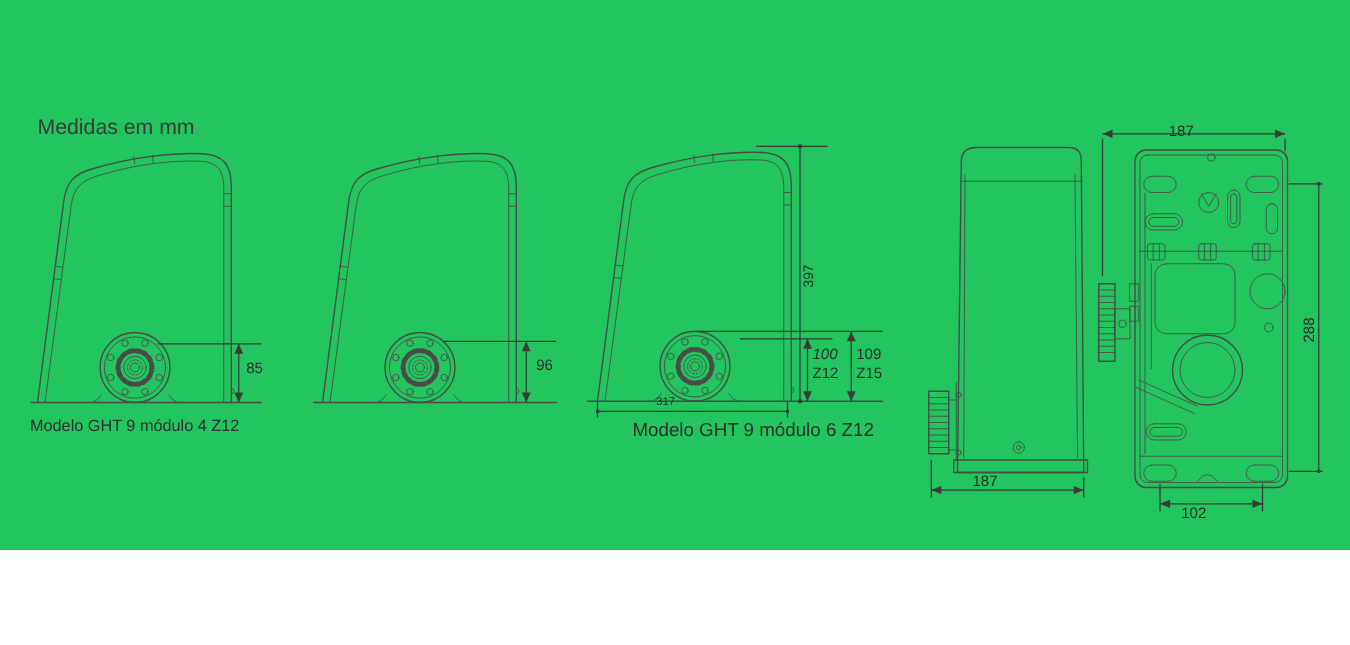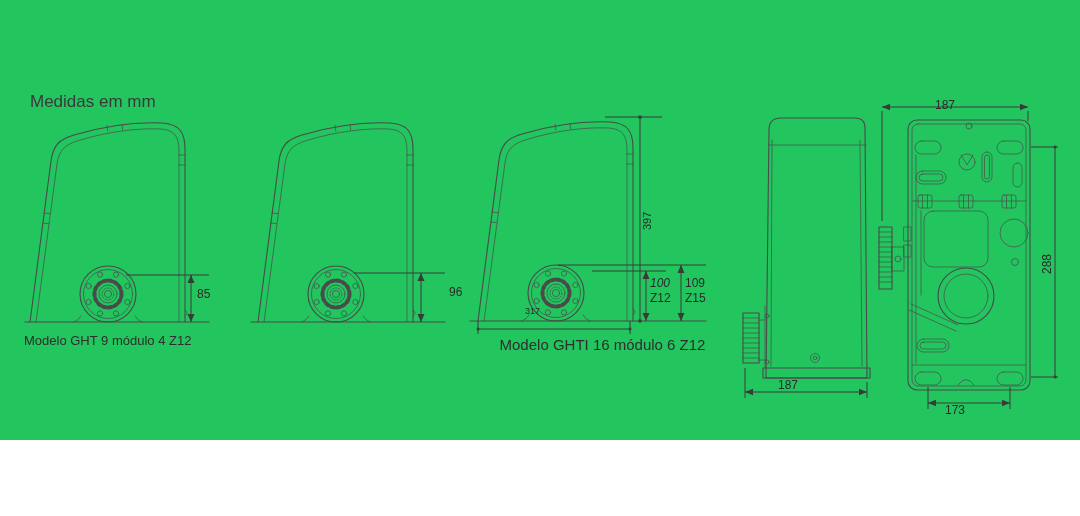--- a/index.html
+++ b/index.html
@@ -82,21 +82,21 @@
   <svg class="fig" style="left:248px;top:110px;" width="200" height="218" viewBox="0 0 200 218">
     <use href="#motorFront" x="2" y="7"></use>
     <path class="draw" d="M3,212 L197,212"></path>
     <g>
       <path class="dimln" d="M106,163 L197,163"></path>
       <path class="dimln" d="M173,163 L173,212"></path>
       <polygon class="arr" points="173,163 169.5,171 176.5,171"></polygon>
       <polygon class="arr" points="173,212 169.5,204 176.5,204"></polygon>
     </g>
   </svg>
-  <span class="abs dim" style="left:449px;top:285px;">96</span>
+  <span class="abs dim" style="left:429px;top:285px;">96</span>
 
   <svg class="fig" style="left:470px;top:108px;" width="242" height="230" viewBox="0 0 242 230">
     <use href="#motorFront" x="0" y="8"></use>
     <path class="draw" d="M0,213 L236,213"></path>
     <g>
       <path class="dimln thin" d="M135,9 L192,9"></path>
       <path class="dimln" d="M170,9 L170,213"></path>
       <rect class="arr" x="168.5" y="7.5" width="3" height="3"></rect>
       <rect class="arr" x="168.5" y="211.5" width="3" height="3"></rect>
     </g>
@@ -117,23 +117,23 @@
       <path class="dimln" d="M8,221 L160,221"></path>
       <rect class="arr" x="6.8" y="219.8" width="2.5" height="2.5"></rect>
       <rect class="arr" x="158.8" y="219.8" width="2.5" height="2.5"></rect>
     </g>
   </svg>
   <span class="abs dim rot" style="left:641px;top:230px;font-size:11px;">397</span>
   <span class="abs dim" style="left:650px;top:276px;font-style:italic;">100</span>
   <span class="abs dim" style="left:650px;top:291px;">Z12</span>
   <span class="abs dim" style="left:685px;top:276px;">109</span>
   <span class="abs dim" style="left:685px;top:291px;">Z15</span>
-  <span class="abs dim-sm center" style="left:525px;top:306px;width:40px;">317</span>
+  <span class="abs dim-sm center" style="left:525px;top:316px;width:40px;">317</span>
   <div class="abs lbl-stack" style="left:480px;top:336px;width:245px;">
-    <div>Modelo GHTI 16 módulo 6 Z12</div>
+    <div>Modelo GHT 9 módulo 6 Z12</div>
   </div>
 
   <svg class="fig" style="left:736px;top:110px;" width="144" height="292" viewBox="0 0 144 292">
     <g class="draw">
       <path d="M30,268 L33,20 Q33,8 45,8 L119,8 Q129,8 129,18 L131,268 Z"></path>
       <path class="thin" d="M36,30 L35,256 M124,30 L126,256"></path>
       <path class="thin" d="M33,35 L130,35"></path>
       <path d="M27,258 L134,258 M27,258 L27,268 L134,268 L134,258"></path>
       <path class="thin" d="M29,196 L29,258"></path>
       <circle class="thin" cx="31" cy="206" r="2"></circle>
@@ -227,15 +227,15 @@
     </g>
     <g>
       <path class="dimln thin" d="M50,292 L50,314 M132,292 L132,314"></path>
       <path class="dimln" d="M50,308 L132,308"></path>
       <polygon class="arr" points="50,308 58,304.7 58,311.3"></polygon>
       <polygon class="arr" points="132,308 124,304.7 124,311.3"></polygon>
     </g>
   </svg>
   <span class="abs dim center" style="left:935px;top:98px;width:40px;">187</span>
   <span class="abs dim rot" style="left:1040px;top:274px;">288</span>
-  <span class="abs dim center" style="left:945px;top:403px;width:40px;">173</span>
+  <span class="abs dim center" style="left:945px;top:403px;width:40px;">102</span>
 
 </div>
 
 </body></html>

